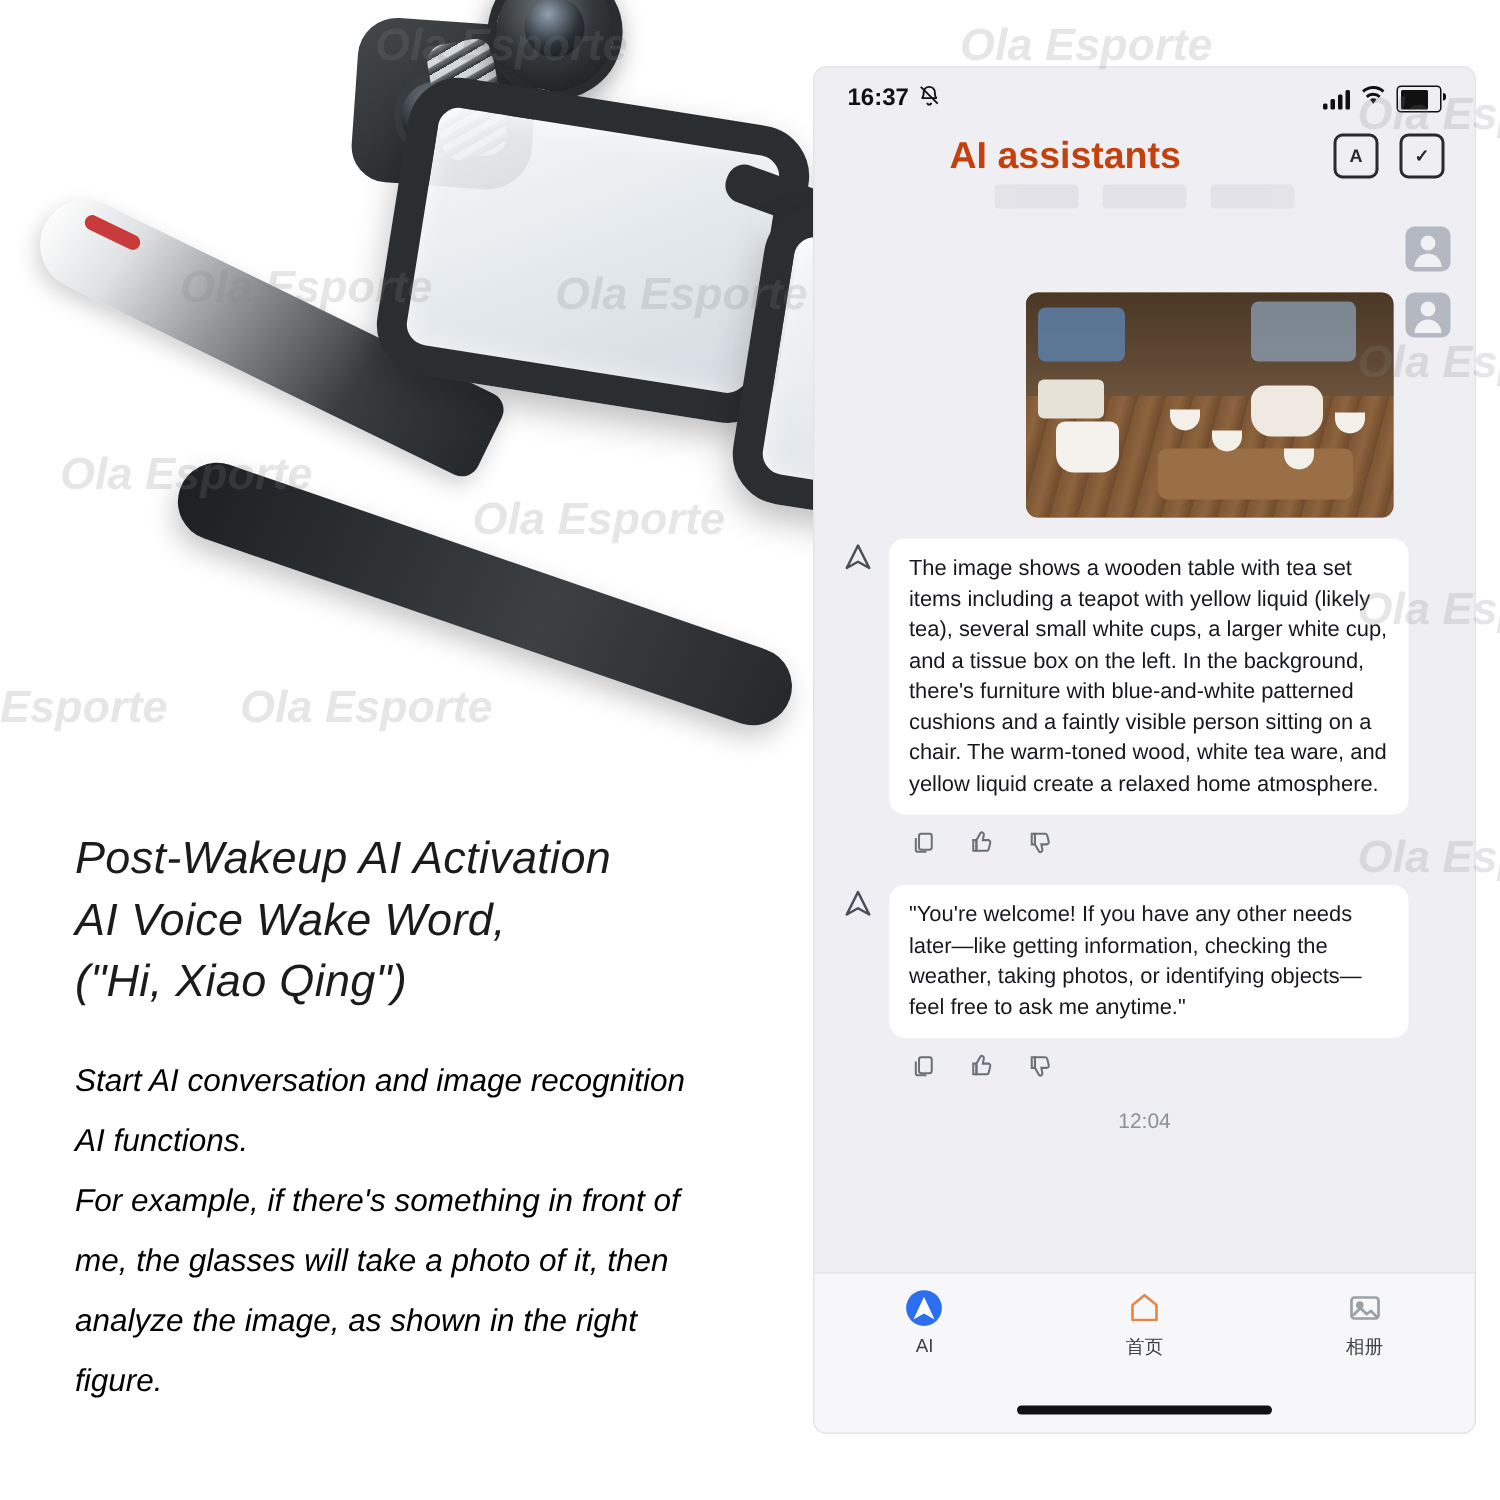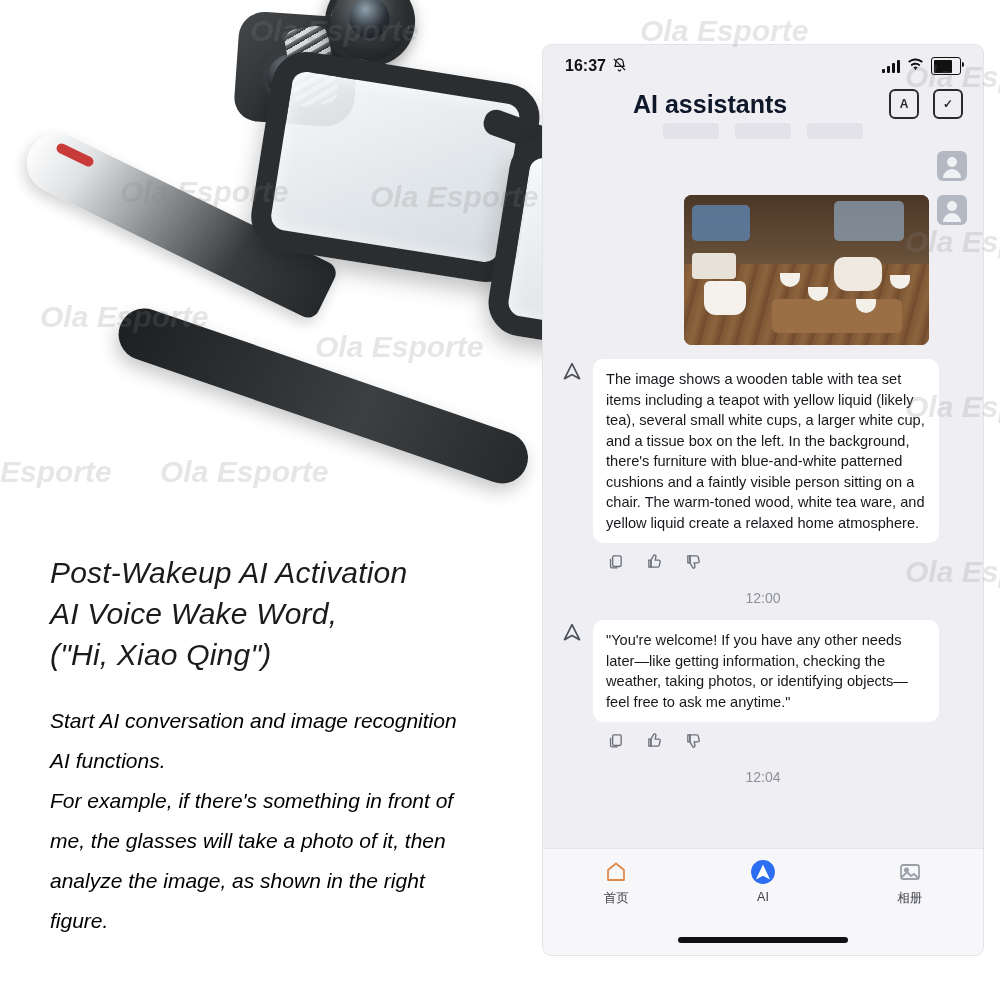--- a/index.html
+++ b/index.html
@@ -227,21 +227,21 @@
 
   .app-header {
     display: flex;
     align-items: center;
     padding: 2px 20px 8px 20px;
     position: relative;
   }
   .app-title {
     font-size: 25px;
     font-weight: bold;
-    color: #0f172a;
+    color: #c2410c;
     margin-left: 70px;
   }
   .hdr-icons { margin-left: auto; display: flex; gap: 14px; align-items: center; }
   .hdr-btn {
     width: 26px; height: 26px;
     border: 2px solid #2a2a2a;
     border-radius: 6px;
     display: flex; align-items: center; justify-content: center;
     font-size: 12px; font-weight: bold; color: #2a2a2a;
   }
@@ -493,21 +493,20 @@
             <span class="fb-icon">
               <svg width="17" height="17" viewBox="0 0 24 24" fill="none" stroke="#6b7079" stroke-width="1.9">
                 <path d="M7 14V4H4v10z"></path>
                   <path d="M7 14l4 7a2 2 0 0 0 3-2l-1-5h5a2 2 0 0 0 2-2.4l-1.4-6A2 2 0 0 0 16.6 4H7z"></path>
               </svg>
             </span>
           </div>
         </div>
       </div>
 
-      <div class="timestamp">12:00</div>
 
 
       <div class="row">
         <div class="ai-badge">
           <svg width="20" height="20" viewBox="0 0 24 24" fill="none" stroke="#4a4f57" stroke-width="2" stroke-linejoin="round">
             <path d="M12 2 L21 20 L12 15 L3 20 Z"></path>
           </svg>
         </div>
         <div class="bubble-wrap">
           <div class="bubble">"You're welcome! If you have any other needs later—like getting information, checking the weather, taking photos, or identifying objects—feel free to ask me anytime."</div>
@@ -534,34 +533,34 @@
         </div>
       </div>
 
       <div class="timestamp">12:04</div>
 
     </div>
 
     <div class="tabbar">
       <div class="tab">
         <span class="tab-ico">
-          <svg width="24" height="24" viewBox="0 0 24 24" fill="none" stroke="#e08a4a" stroke-width="1.8" stroke-linejoin="round">
-            <path d="M4 10 L12 3.5 L20 10 V20 H4 Z"></path>
-          </svg>
-        </span>
-        <span>首页</span>
-      </div>
-      <div class="tab">
-        <span class="tab-ico">
           <svg width="26" height="26" viewBox="0 0 24 24">
             <circle cx="12" cy="12" r="11" fill="#2b6ef2"></circle>
             <path d="M12 5 L18.5 19 L12 15.4 L5.5 19 Z" fill="#ffffff"></path>
           </svg>
         </span>
         <span>AI</span>
+      </div>
+      <div class="tab">
+        <span class="tab-ico">
+          <svg width="24" height="24" viewBox="0 0 24 24" fill="none" stroke="#e08a4a" stroke-width="1.8" stroke-linejoin="round">
+            <path d="M4 10 L12 3.5 L20 10 V20 H4 Z"></path>
+          </svg>
+        </span>
+        <span>首页</span>
       </div>
       <div class="tab">
         <span class="tab-ico">
           <svg width="24" height="24" viewBox="0 0 24 24" fill="none" stroke="#9aa0a8" stroke-width="1.8">
             <rect x="3" y="5" width="18" height="14" rx="2"></rect>
             <circle cx="8.5" cy="10" r="1.6" fill="#9aa0a8"></circle>
             <path d="M4 17l5-5 4 4 3-2 4 4"></path>
           </svg>
         </span>
         <span>相册</span>

